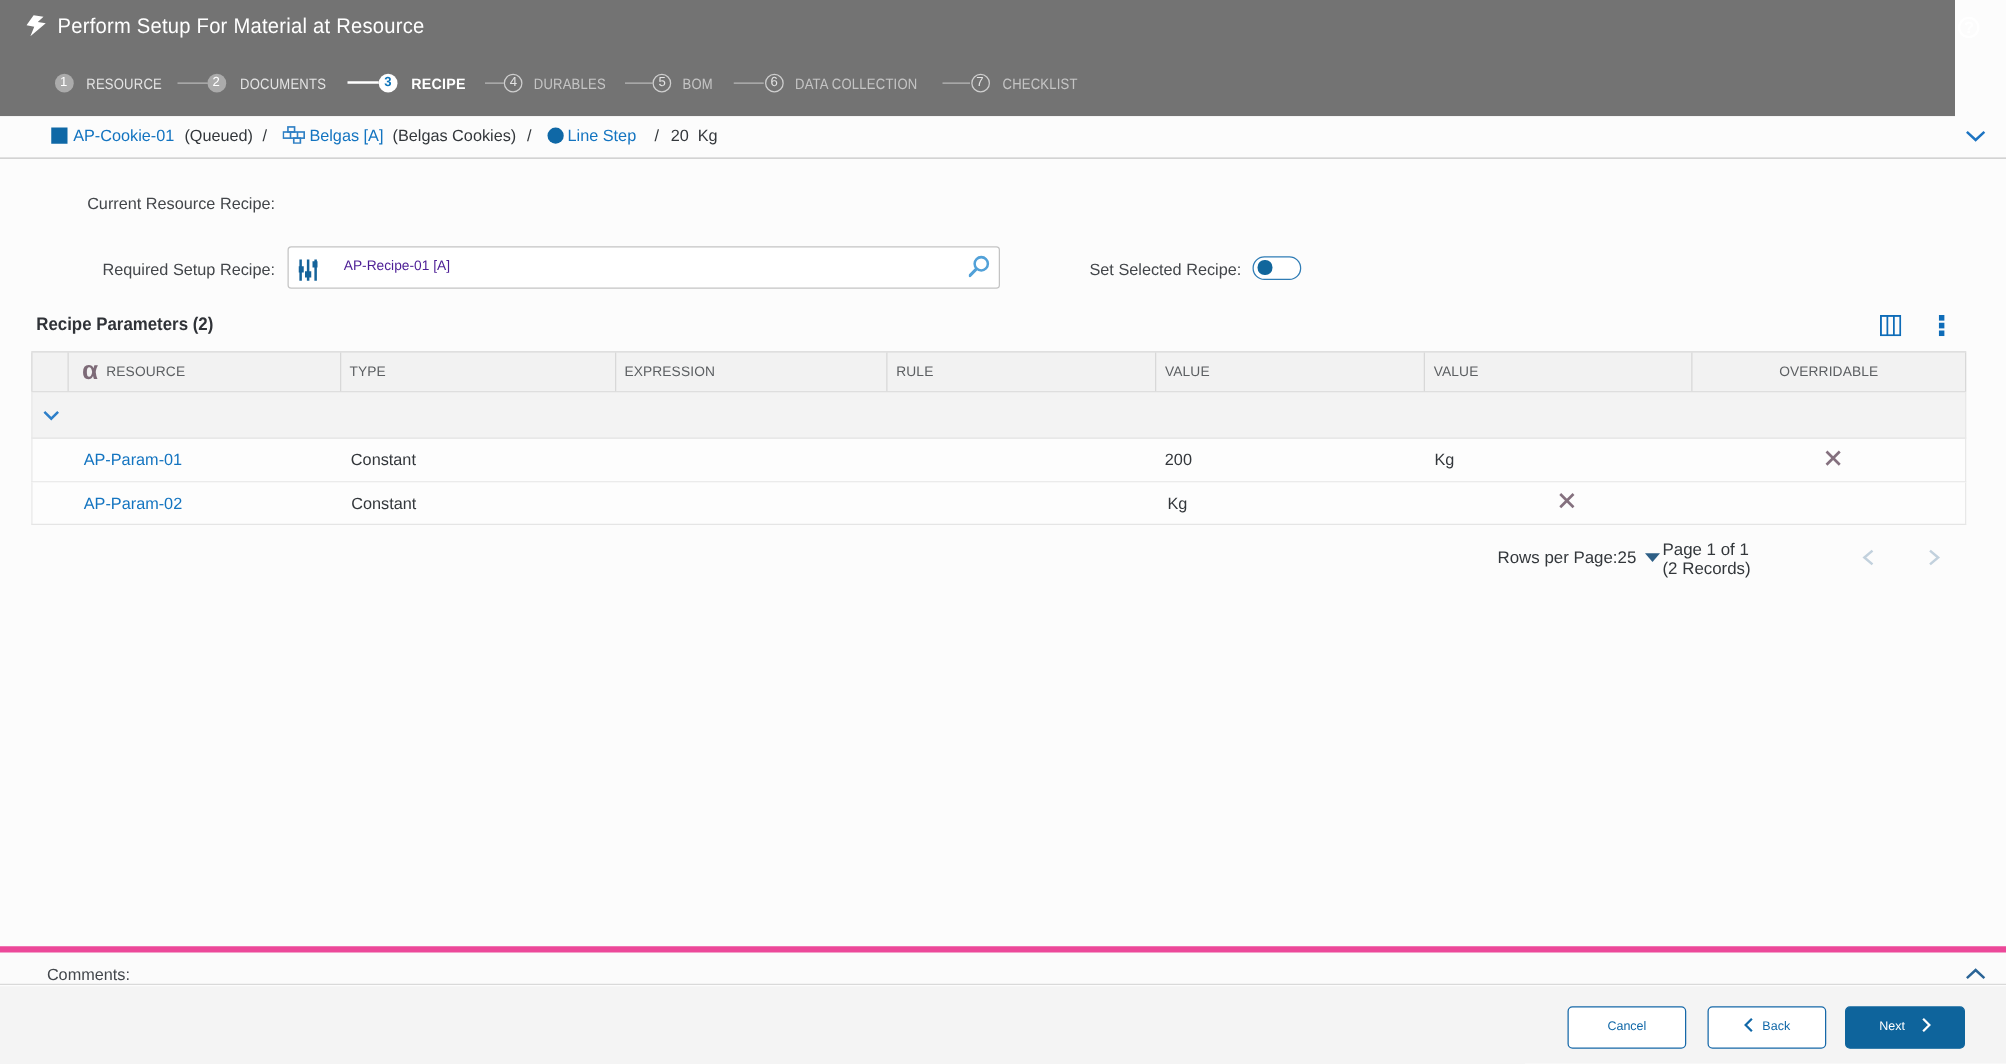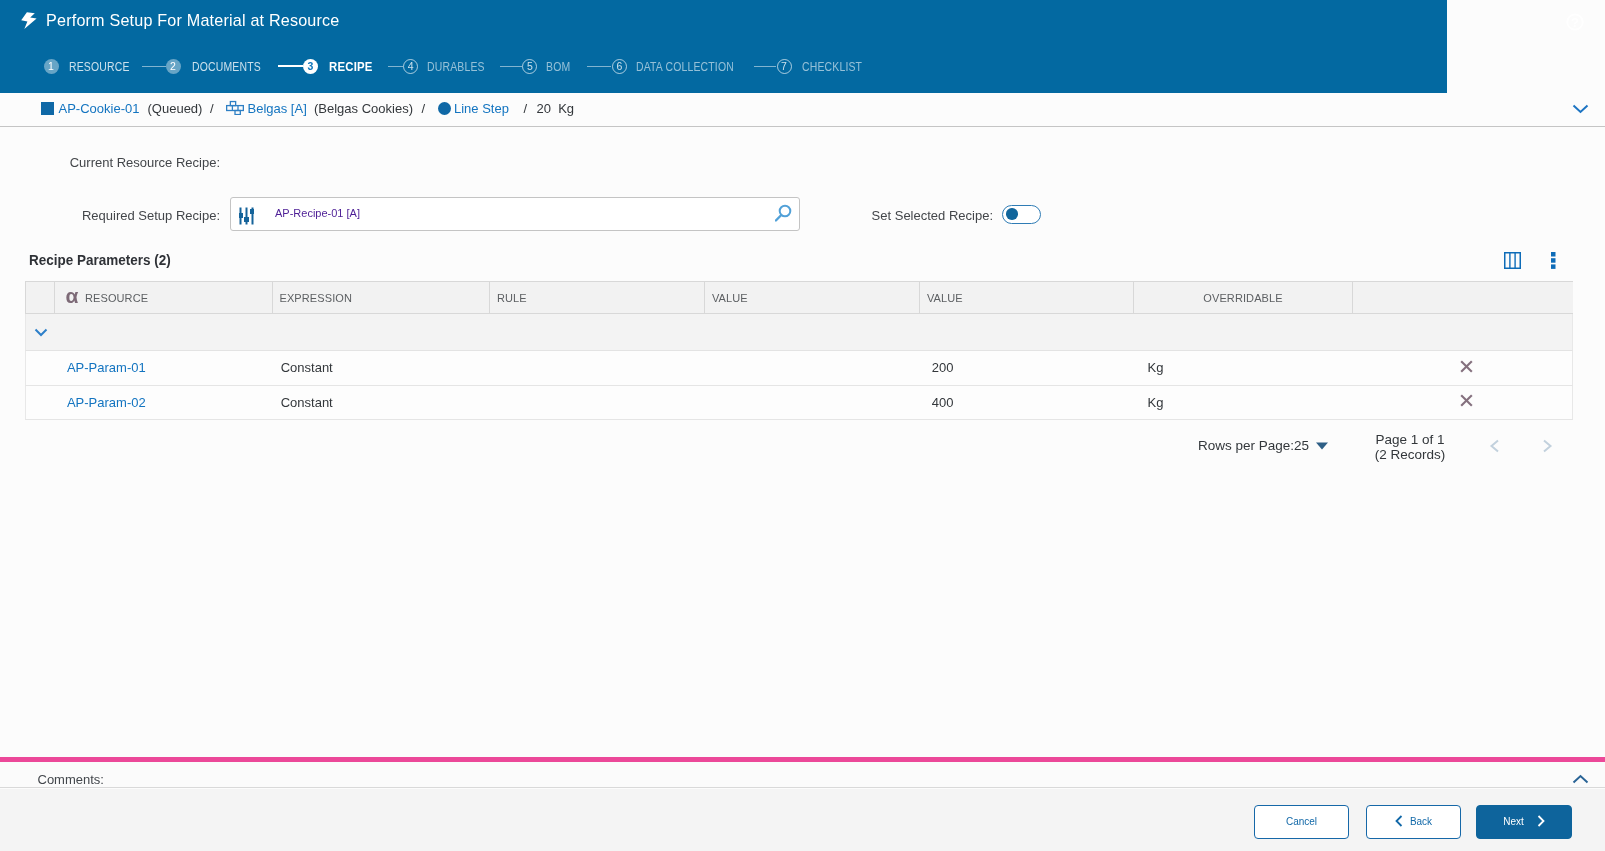--- a/index.html
+++ b/index.html
@@ -1,21 +1,21 @@
 <!DOCTYPE html>
 <html><head>
 <meta charset="utf-8">
 <style>
   * { margin:0; padding:0; box-sizing:border-box; }
   html,body { width:1605px; height:851px; overflow:hidden; }
   body { font-family:"Liberation Sans", sans-serif; background:#fcfcfc; position:relative; }
   .abs { position:absolute; }
 
   
-  #hdr { position:absolute; left:0; top:0; width:1447px; height:93px; background:#0369a1; }
+  #hdr { position:absolute; left:0; top:0; width:1564px; height:93px; background:#737373; }
   #title { position:absolute; left:45.5px; top:10.5px; font-size:17px; color:#fff; letter-spacing:0.2px; transform:scaleX(0.95); transform-origin:0 50%; white-space:nowrap; }
   
   .stc { position:absolute; top:59px; width:15px; height:15px; border-radius:50%; font-size:10.5px; line-height:15px; text-align:center; }
   .stc.done { background:rgba(255,255,255,0.4); color:#fff; }
   .stc.act  { background:#fff; color:#0d74ba; font-weight:bold; }
   .stc.fut  { border:1px solid rgba(255,255,255,0.65); color:rgba(255,255,255,0.8); line-height:13px; }
   .stl { position:absolute; top:59.5px; font-size:12px; letter-spacing:0.2px; transform:scaleX(0.87); transform-origin:0 50%; white-space:nowrap; }
   .stl.done { color:rgba(255,255,255,0.8); }
   .stl.act  { color:#fff; font-weight:bold; transform:scaleX(0.95); }
   .stl.fut  { color:rgba(255,255,255,0.58); }
@@ -155,20 +155,21 @@
 
 <div id="tbl">
   <div class="thr">
     <div class="th" style="width:30px"></div>
     <div class="th" style="width:217.5px;padding-left:11px">
       <svg width="14" height="15" viewBox="0 0 14 15" style="overflow:visible">
           <text x="-0.5" y="13" font-size="21" font-weight="bold" fill="#7d6a77" font-family="Liberation Sans">α</text>
         </svg>
       <span style="margin-left:5px">RESOURCE</span>
     </div>
+    <div class="th" style="width:220px">TYPE</div>
     <div class="th" style="width:217.5px">EXPRESSION</div>
     <div class="th" style="width:215px">RULE</div>
     <div class="th" style="width:215px">VALUE</div>
     <div class="th" style="width:214px">VALUE</div>
     <div class="th" style="width:219px;padding-left:0;justify-content:center">OVERRIDABLE</div>
   </div>
   <div class="grow">
     <svg class="abs" style="left:8px;top:14px" width="14" height="9" viewBox="0 0 14 9">
         <polyline points="1.5,1.5 7,7 12.5,1.5" fill="none" stroke="#2d7fc9" stroke-width="2"></polyline>
       </svg>
@@ -189,39 +190,38 @@
           </g>
         </svg>
     </div>
   </div>
   <div class="drow">
     <div class="td" style="width:30px"></div>
     <div class="td link" style="width:217.5px;padding-left:11px">AP-Param-02</div>
     <div class="td dktx" style="width:220px;padding-left:7.5px">Constant</div>
     <div class="td" style="width:217.5px"></div>
     <div class="td" style="width:215px"></div>
-    <div class="td dktx" style="width:215px;padding-left:7px">400</div>
     <div class="td dktx" style="width:214px;padding-left:8px">Kg</div>
     <div class="td" style="width:219px;text-align:center;padding-top:8.5px">
       <svg width="13" height="13" viewBox="0 0 13 13" style="margin-left:8px">
           <g stroke="#84707e" stroke-width="2.1">
             <line x1="1.2" y1="1.2" x2="11.8" y2="11.8"></line>
             <line x1="11.8" y1="1.2" x2="1.2" y2="11.8"></line>
           </g>
         </svg>
     </div>
   </div>
 </div>
 
 <div id="pag">
   <div class="abs dktx" style="left:1198px;top:18px;font-size:13.5px">Rows per Page:25</div>
   <svg class="abs" style="left:1316px;top:22px" width="12" height="8" viewBox="0 0 12 8">
       <polygon points="0,0.5 12,0.5 6,7.5" fill="#2e5f86"></polygon>
     </svg>
-  <div class="abs" style="left:1330px;top:12px;width:160px;text-align:center;font-size:13.5px;color:#33373b">Page 1 of 1<br>(2 Records)</div>
+  <div class="abs" style="left:1330px;top:12px;width:160px;text-align:left;font-size:13.5px;color:#33373b">Page 1 of 1<br>(2 Records)</div>
   <svg class="abs" style="left:1489px;top:19px" width="11" height="14" viewBox="0 0 11 14">
       <polyline points="9,1.5 2.5,7 9,12.5" fill="none" stroke="#c2d1dd" stroke-width="2"></polyline>
     </svg>
   <svg class="abs" style="left:1542px;top:19px" width="11" height="14" viewBox="0 0 11 14">
       <polyline points="2,1.5 8.5,7 2,12.5" fill="none" stroke="#c2d1dd" stroke-width="2"></polyline>
     </svg>
 </div>
 
 <div id="comments">
   <div class="abs" style="left:37.5px;top:10px;font-size:13px;color:#43474c">Comments:</div>

